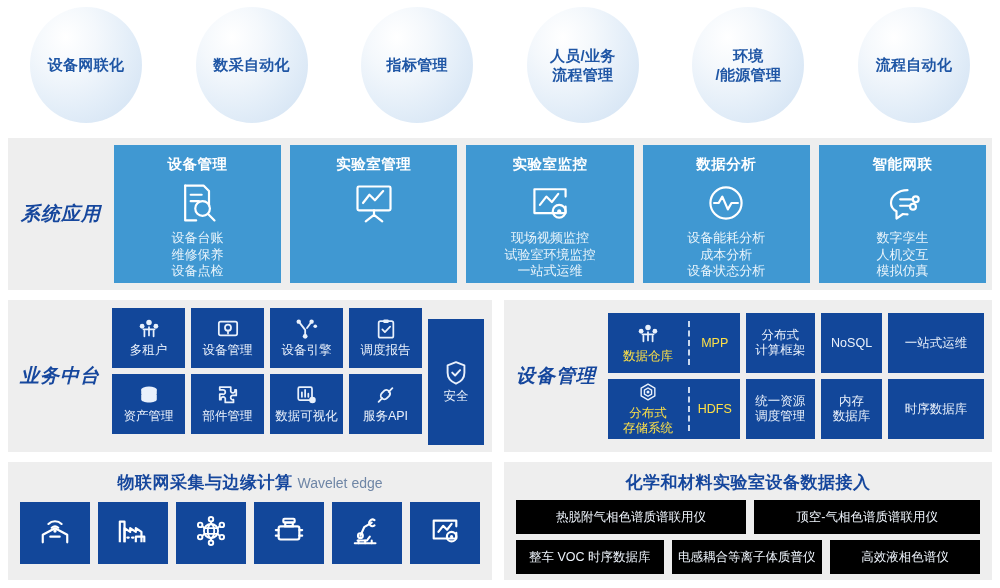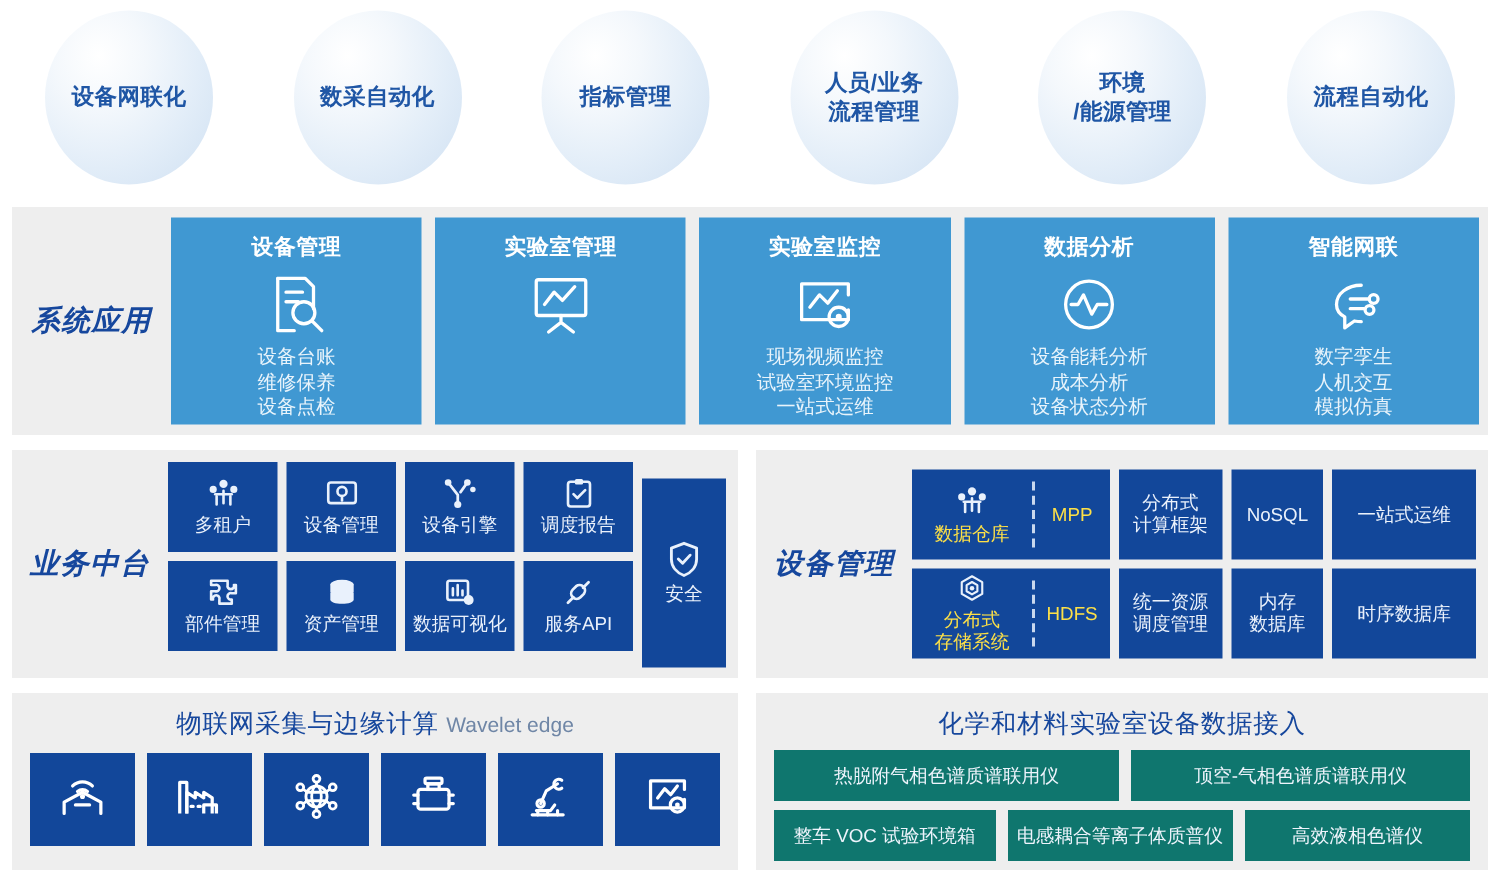--- a/index.html
+++ b/index.html
@@ -70,28 +70,28 @@
     display:flex;flex-direction:column;align-items:center;justify-content:center;
     color:#fde047;font-size:12.5px;line-height:1.2;text-align:center;
   }
   .combo .divider{
     width:0;border-left:2px dashed #c9d8ee;margin:8px 0;
   }
   
   #iotPanel{left:8px;top:462px;width:484px;height:118px;}
   #labPanel{left:504px;top:462px;width:488px;height:118px;}
   .sec-head{text-align:center;padding-top:9px;}
-  .sec-head .cn{color:#16479d;font-weight:normal;font-size:17px;letter-spacing:.5px;}
+  .sec-head .cn{color:#16479d;font-weight:bold;font-size:17px;letter-spacing:.5px;}
   .sec-head .en{color:#6f86a6;font-size:14px;margin-left:5px;}
   .iot-icons{display:flex;gap:8px;padding:8px 12px 0 12px;}
   .iot-ico{flex:1;height:62px;background:#12479a;display:flex;align-items:center;justify-content:center;}
   .lab-rows{padding:6px 12px 0 12px;display:flex;flex-direction:column;gap:6px;}
   .lab-line{display:flex;gap:8px;}
   .lab-chip{
-    background:#0f766e;color:#eef4fc;font-size:12.5px;height:34px;
+    background:#000000;color:#eef4fc;font-size:12.5px;height:34px;
     display:flex;align-items:center;justify-content:center;text-align:center;
     box-sizing:border-box;padding:0 6px;
   }
 </style>
 </head>
 <body>
 
 <div class="cap-row">
   <div class="cap">
       <span style="white-space: pre-line;">设备网联化</span>
@@ -240,35 +240,35 @@
               <path d="M8 12.5l2.8 2.8L16.5 9.5" stroke-linecap="round" stroke-linejoin="round"></path>
             </svg>
           </span>
           <span>调度报告</span>
         </div>
       </div>
 
       <div class="biz-line">
         <div class="tile">
           <span class="t-icon">
-            <svg width="22" height="22" viewBox="0 0 24 24" fill="none" stroke="#e9f1fc" stroke-width="1.9">
-              <path d="M9 3.5h6v3a2.4 2.4 0 104.6 0H21v6h-3a2.4 2.4 0 100 4.6v3H9v-3a2.4 2.4 0 10-4.6 0H3v-6h3a2.4 2.4 0 100-4.6H3v-3h6z" stroke-linejoin="round"></path>
-            </svg>
-          </span>
-          <span>部件管理</span>
-        </div>
-        <div class="tile">
-          <span class="t-icon">
             <svg width="24" height="22" viewBox="0 0 26 24" fill="none" stroke="#e9f1fc" stroke-width="1.8">
               <ellipse cx="13" cy="6" rx="8.5" ry="3.2" fill="#e9f1fc" stroke="none"></ellipse>
               <path d="M4.5 6v5c0 1.8 3.8 3.2 8.5 3.2s8.5-1.4 8.5-3.2V6" fill="#e9f1fc" stroke="none"></path>
               <path d="M4.5 12v5c0 1.8 3.8 3.2 8.5 3.2s8.5-1.4 8.5-3.2v-5" fill="#e9f1fc" stroke="none"></path>
             </svg>
           </span>
           <span>资产管理</span>
+        </div>
+        <div class="tile">
+          <span class="t-icon">
+            <svg width="22" height="22" viewBox="0 0 24 24" fill="none" stroke="#e9f1fc" stroke-width="1.9">
+              <path d="M9 3.5h6v3a2.4 2.4 0 104.6 0H21v6h-3a2.4 2.4 0 100 4.6v3H9v-3a2.4 2.4 0 10-4.6 0H3v-6h3a2.4 2.4 0 100-4.6H3v-3h6z" stroke-linejoin="round"></path>
+            </svg>
+          </span>
+          <span>部件管理</span>
         </div>
         <div class="tile">
           <span class="t-icon">
             <svg width="23" height="22" viewBox="0 0 24 24" fill="none" stroke="#e9f1fc" stroke-width="1.9">
               <rect x="3" y="3.5" width="15" height="14" rx="1.6"></rect>
               <path d="M7 14V9M10.5 14V6.5M14 14v-3.5" stroke-linecap="round"></path>
               <circle cx="18.5" cy="17.5" r="3.6" fill="#e9f1fc" stroke="none"></circle>
             </svg>
           </span>
           <span>数据可视化</span>
@@ -452,21 +452,21 @@
     <div class="lab-line">
       <div class="lab-chip" style="flex:1.02">
         <span>热脱附气相色谱质谱联用仪</span>
       </div>
       <div class="lab-chip" style="flex:1">
         <span>顶空-气相色谱质谱联用仪</span>
       </div>
     </div>
     <div class="lab-line">
       <div class="lab-chip" style="flex:1">
-        <span>整车 VOC 试验环境箱</span>
+        <span>整车 VOC 时序数据库</span>
       </div>
       <div class="lab-chip" style="flex:1.02">
         <span>电感耦合等离子体质普仪</span>
       </div>
       <div class="lab-chip" style="flex:1.02">
         <span>高效液相色谱仪</span>
       </div>
     </div>
   </div>
 </div>

